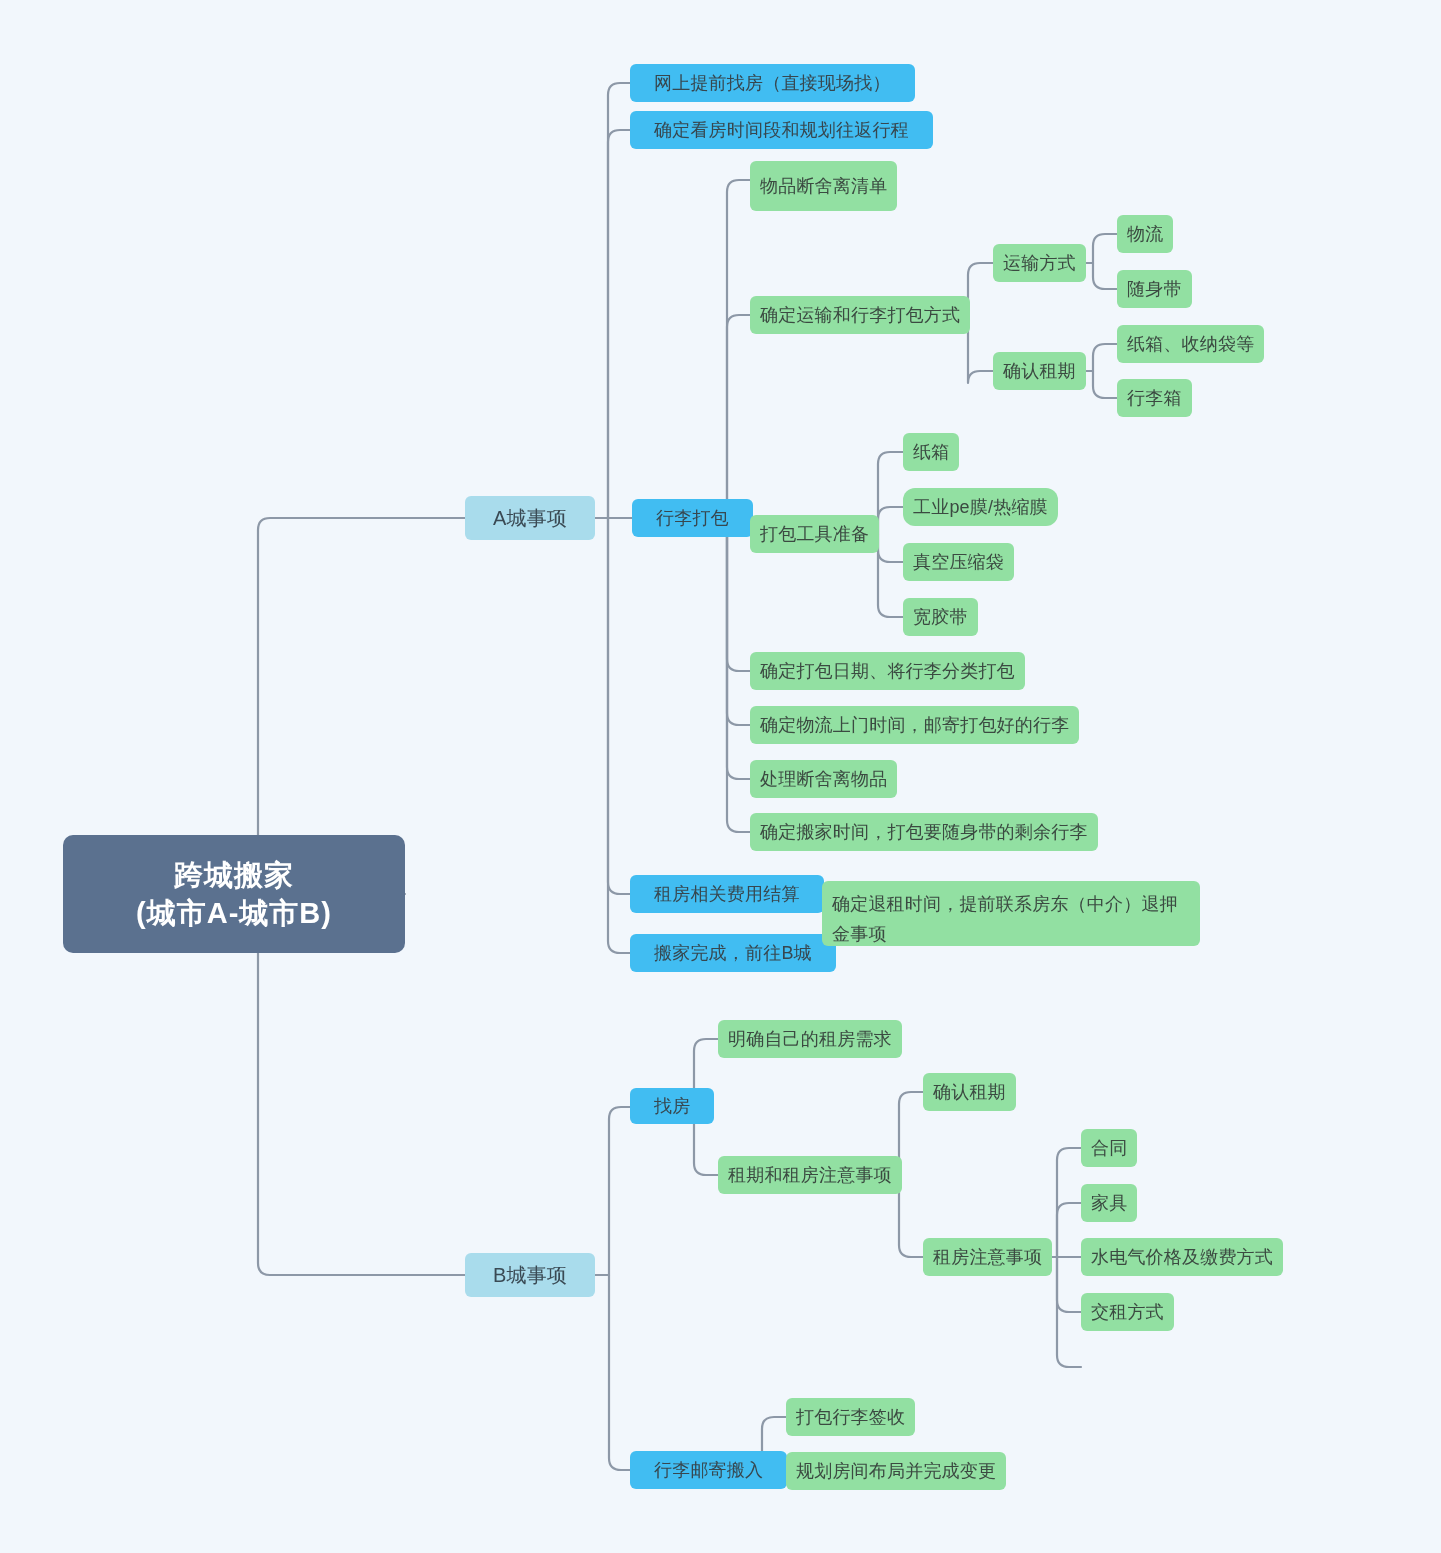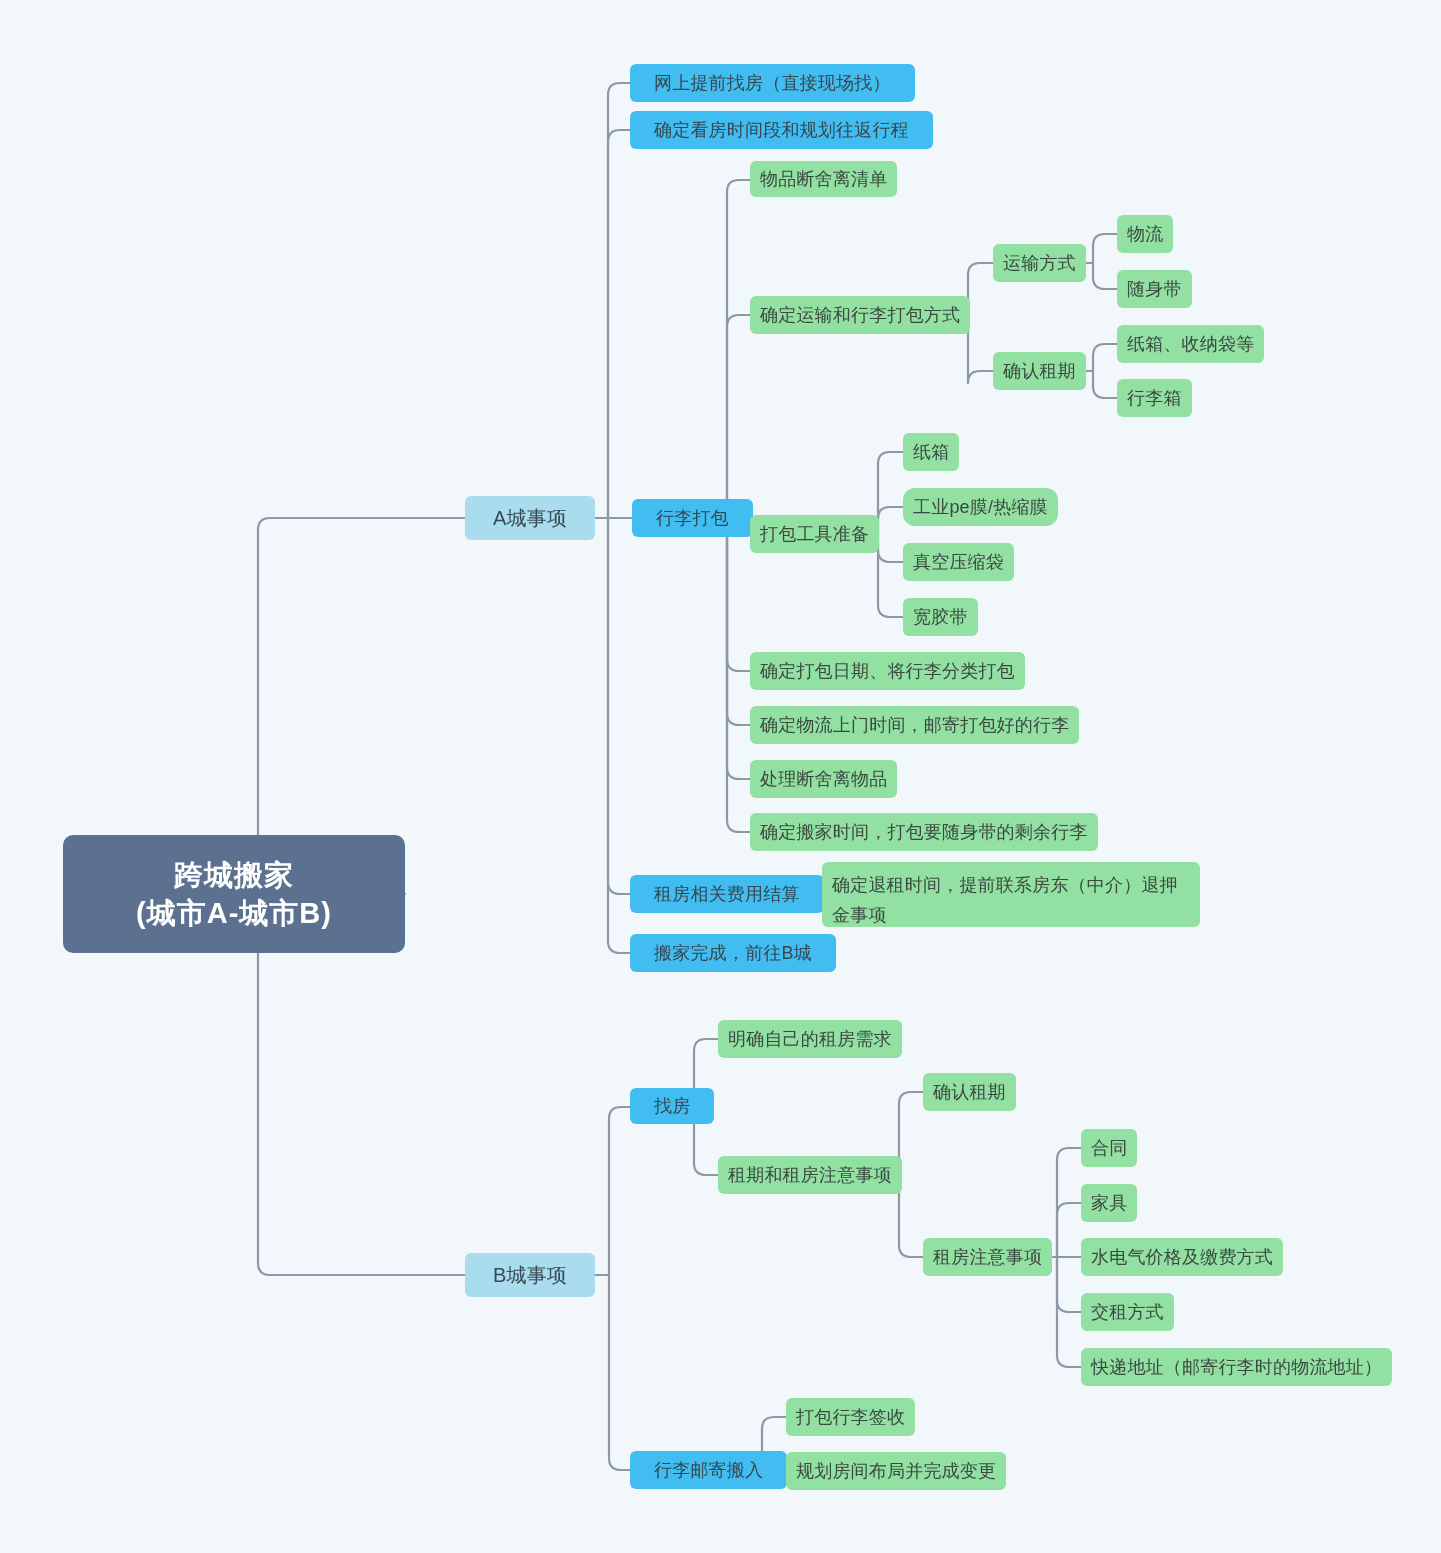--- a/index.html
+++ b/index.html
@@ -71,20 +71,21 @@
   
   .n-g {
     background: #92e0a2;
     font-size: 18px;
     padding: 0 10px;
     color: #3b4a41;
   }
   .n-g.wrap {
     padding: 8px 10px;
     line-height: 30px;
+    margin-top: 19px;
   }
 </style>
 </head>
 <body>
 
 <div id="canvas">
 
   <svg id="connectors" viewBox="0 0 1441 1553" xmlns="http://www.w3.org/2000/svg">
     <g fill="none" stroke="#8d98a7" stroke-width="2.2" stroke-linecap="round" stroke-linejoin="round">
 
@@ -168,21 +169,21 @@
   <div class="node n-l2" style="left:630px; top:64px; height:38px;">网上提前找房（直接现场找）</div>
 
   <div class="node n-l2" style="left:630px; top:111px; height:38px;">确定看房时间段和规划往返行程</div>
 
   <div class="node n-l2" style="left:632px; top:499px; height:38px;">行李打包</div>
 
   <div class="node n-l2" style="left:630px; top:875px; height:38px;">租房相关费用结算</div>
 
   <div class="node n-l2" style="left:630px; top:934px; height:38px;">搬家完成，前往B城</div>
 
-  <div class="node n-g" style="left:750px; top:161px; height:36px;">物品断舍离清单</div>
+  <div class="node n-g" style="left:750px; top:161px; height:50px;">物品断舍离清单</div>
 
   <div class="node n-g" style="left:750px; top:296px; height:38px;">确定运输和行李打包方式</div>
 
   <div class="node n-g" style="left:750px; top:515px; height:38px;">打包工具准备</div>
 
   <div class="node n-g" style="left:750px; top:652px; height:38px;">确定打包日期、将行李分类打包</div>
 
   <div class="node n-g" style="left:750px; top:706px; height:38px;">确定物流上门时间，邮寄打包好的行李</div>
 
   <div class="node n-g" style="left:750px; top:760px; height:38px;">处理断舍离物品</div>
@@ -224,19 +225,18 @@
   <div class="node n-g" style="left:923px; top:1238px; height:38px;">租房注意事项</div>
 
   <div class="node n-g" style="left:1081px; top:1129px; height:38px;">合同</div>
 
   <div class="node n-g" style="left:1081px; top:1184px; height:38px;">家具</div>
 
   <div class="node n-g" style="left:1081px; top:1238px; height:38px;">水电气价格及缴费方式</div>
 
   <div class="node n-g" style="left:1081px; top:1293px; height:38px;">交租方式</div>
 
-  <div class="node n-g" style="left:1081px; top:1348px; height:38px;">快递地址（邮寄行李时的物流地址）</div>
 
   <div class="node n-g" style="left:786px; top:1398px; height:38px;">打包行李签收</div>
 
   <div class="node n-g" style="left:786px; top:1452px; height:38px;">规划房间布局并完成变更</div>
 
 </div>
 
 </body></html>

